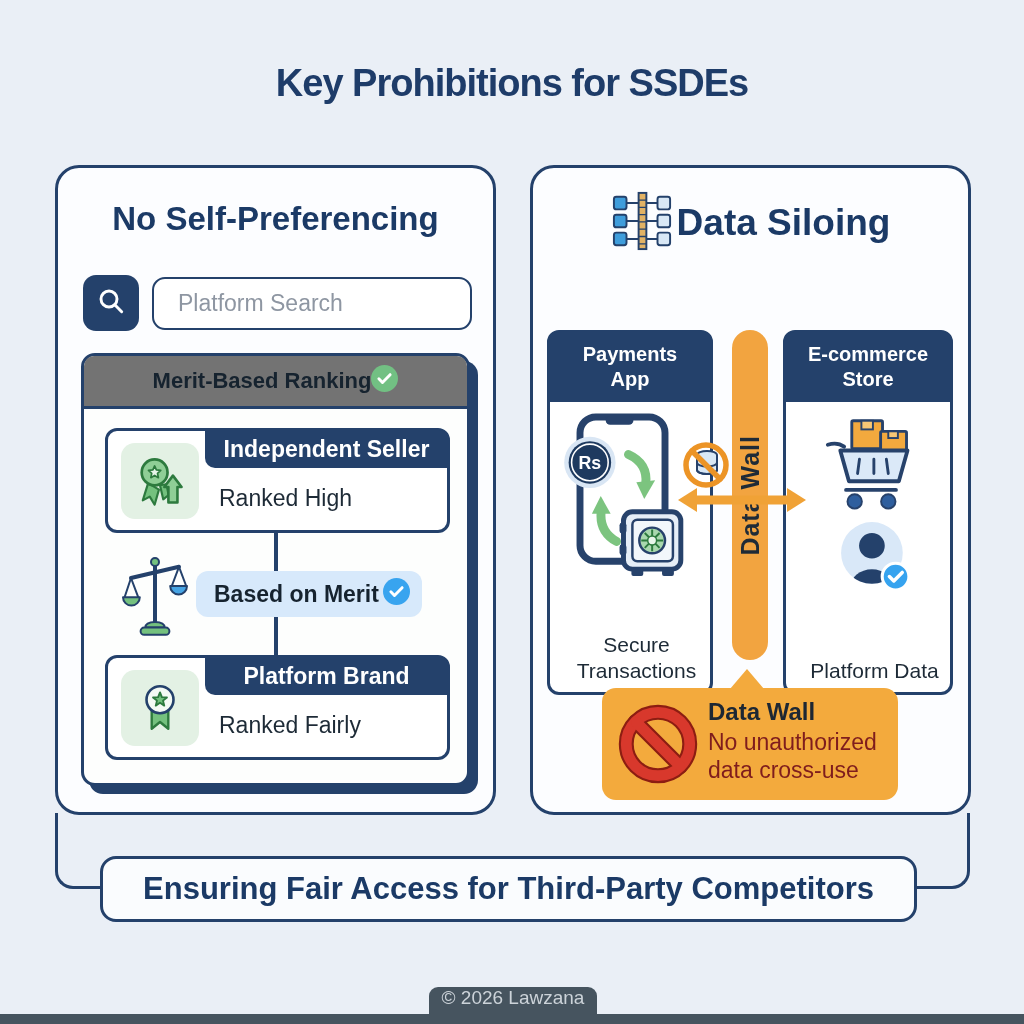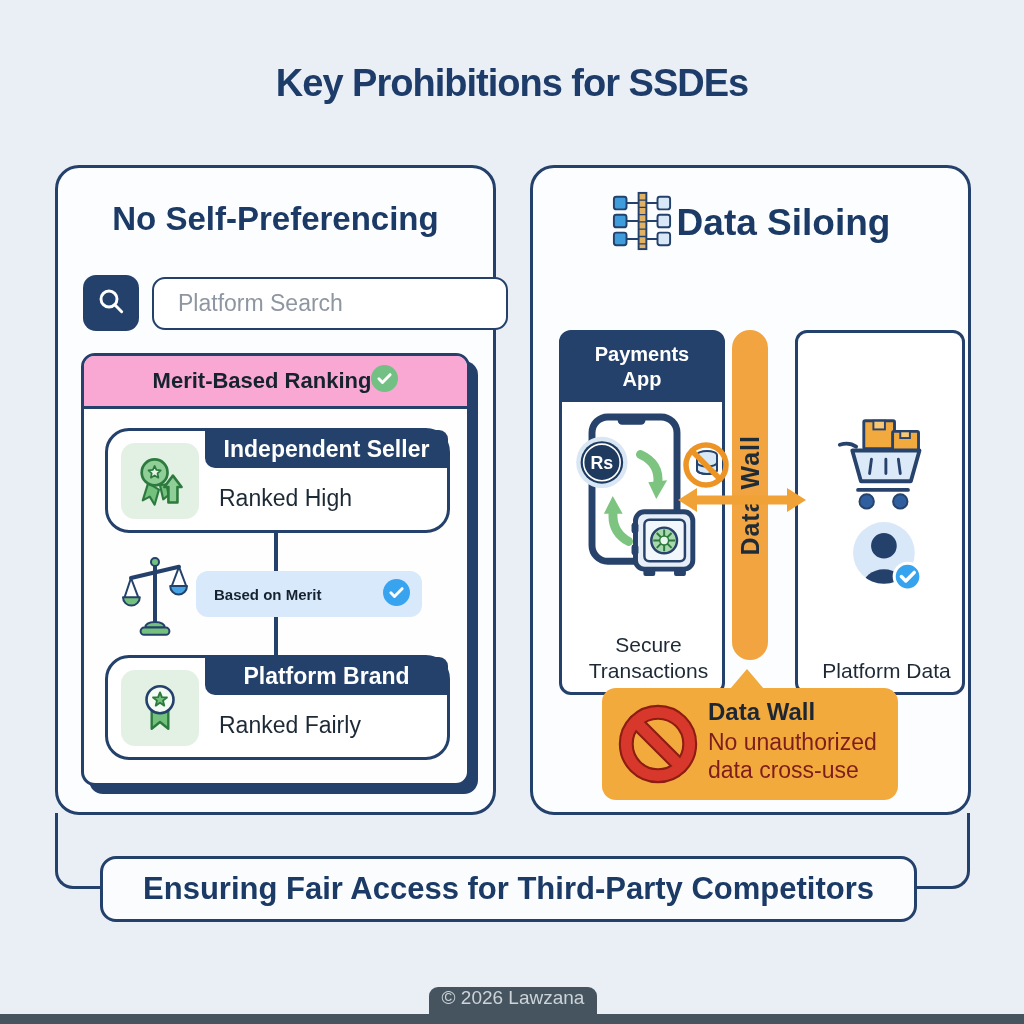--- a/index.html
+++ b/index.html
@@ -11,49 +11,49 @@
   .main-title { top:62px; left:0; width:1024px; text-align:center; font-size:38px; font-weight:bold;
     letter-spacing:-1px; color:#1e3c69; }
 
   .panel { background:#fcfdff; border:3px solid #24416b; border-radius:24px; }
   .panel-left { left:55px; top:165px; width:441px; height:650px; }
   .panel-right { left:530px; top:165px; width:441px; height:650px; }
   .panel-title { top:32px; left:0; width:100%; text-align:center; font-size:33px; font-weight:bold; color:#1b3a66; }
 
   .search-btn { left:25px; top:107px; width:56px; height:56px; background:#24416b; border-radius:13px;
     display:flex; align-items:center; justify-content:center; }
-  .search-input { left:94px; top:109px; width:356px; height:53px; border:2.5px solid #24416b; border-radius:13px;
+  .search-input { left:94px; top:109px; width:320px; height:53px; border:2.5px solid #24416b; border-radius:13px;
     background:#fff; padding-left:24px; font-size:23px; color:#3a4350; font-family:"Liberation Sans",sans-serif; outline:none; }
   .search-input::placeholder { color:#8e96a2; opacity:1; }
 
   .ranking-card { left:23px; top:185px; width:389px; height:433px; background:#fdfefd; border:3px solid #24416b;
     border-radius:14px; box-shadow:8px 8px 0 #24416b; }
-  .ranking-header { left:0; top:0; width:100%; height:53px; background:#f9a8d4; border-bottom:3px solid #24416b;
+  .ranking-header { left:0; top:0; width:100%; height:53px; background:#737373; border-bottom:3px solid #24416b;
     border-radius:10px 10px 0 0; display:flex; align-items:center; justify-content:center; 
     font-size:22px; font-weight:bold; color:#16232f; }
   .tree-line { left:190px; top:175px; width:4px; height:128px; background:#24416b; }
 
-  .item-card { width:345px; height:105px; background:#fff; border:3px solid #24416b; border-radius:24px; }
+  .item-card { width:345px; height:105px; background:#fff; border:3px solid #24416b; border-radius:12px; }
   .item-card.seller { left:21px; top:72px; }
   .item-card.brand { left:21px; top:299px;padding-left:45px; }
   .item-band { position:absolute; left:97px; top:-1px; right:-1px; height:38px; background:#24416b;
     border-radius:0 9px 0 10px; display:flex; align-items:center; justify-content:center;
     color:#fff; font-size:23px; font-weight:bold; white-space:nowrap; }
   .item-icon-tile { position:absolute; left:13px; top:12px; width:78px; height:76px; background:#e3f1e4;
     border-radius:14px; display:flex; align-items:center; justify-content:center; }
   .item-sub { position:absolute; left:111px; top:54px; font-size:23px; color:#1d2a36; }
 
   .merit-pill { left:112px; top:215px; width:226px; height:46px; background:#d7e9fb; border-radius:12px;
     display:flex; align-items:center; justify-content:space-between; padding:0 12px 0 18px;
-    font-size:15px; font-weight:bold; color:#16232f; }
+    font-size:23px; font-weight:bold; color:#16232f; }
 
   .silo-header { top:22px; left:0; width:100%; display:flex; align-items:center; justify-content:center; gap:4px;text-align:right; }
   .silo-title { font-size:37px; font-weight:bold; color:#1b3a66; }
 
-  .flow-card { width:166px; height:365px; background:#fff; border:3px solid #24416b; border-radius:12px;margin-left:12px; }
+  .flow-card { width:166px; height:365px; background:#fff; border:3px solid #24416b; border-radius:12px; }
   .flow-card.payments { left:14px; top:162px; }
   .flow-card.ecommerce { left:250px; top:162px; width:170px; }
   .flow-header { position:absolute; left:-1px; top:-1px; right:-1px; height:70px; background:#24416b;
     border-radius:9px 9px 0 0; display:flex; align-items:center; justify-content:center; text-align:center;
     color:#fff; font-size:20px; font-weight:bold; line-height:1.25; padding:0 14px; }
   .flow-caption { position:absolute; left:0; bottom:8px; width:100%; text-align:center; font-size:21px;
     line-height:1.25; color:#1d2a36;padding-left:13px; }
 
   .wall-bar { left:199px; top:162px; width:36px; height:330px; background:#f2a440; border-radius:18px;
     display:flex; align-items:center; justify-content:center; }
@@ -207,20 +207,21 @@
         </svg>
       </span>
       <div class="flow-caption">Secure Transactions</div>
     </div>
 
     <div class="abs wall-bar">
       <span class="wall-label">Data Wall</span>
     </div>
 
     <div class="abs flow-card ecommerce">
+      <div class="flow-header">E-commerce Store</div>
       <span class="abs" style="left:37px; top:82px;">
         <svg width="96" height="96" viewBox="0 0 100 100">
           <rect x="30" y="6" width="32" height="29" rx="1.5" fill="#f2a93e" stroke="#27426b" stroke-width="3"></rect>
           <rect x="40" y="6" width="12" height="9" fill="#f7c775" stroke="#27426b" stroke-width="2"></rect>
           <rect x="60" y="17" width="27" height="20" rx="1.5" fill="#f2a93e" stroke="#27426b" stroke-width="3"></rect>
           <rect x="68" y="17" width="10" height="7" fill="#f7c775" stroke="#27426b" stroke-width="2"></rect>
           <path d="M5 31 q10 -3 17 2" fill="none" stroke="#27426b" stroke-width="4" stroke-linecap="round"></path>
           <path d="M18 37 h70 l-9 32 h-52 z" fill="#dbe9f8" stroke="#27426b" stroke-width="4" stroke-linejoin="round"></path>
           <path d="M38 46 l-2 15 M53 46 l0 15 M66 46 l2 15" stroke="#27426b" stroke-width="3" stroke-linecap="round"></path>
           <path d="M24 78 h52" stroke="#27426b" stroke-width="4" stroke-linecap="round"></path>

